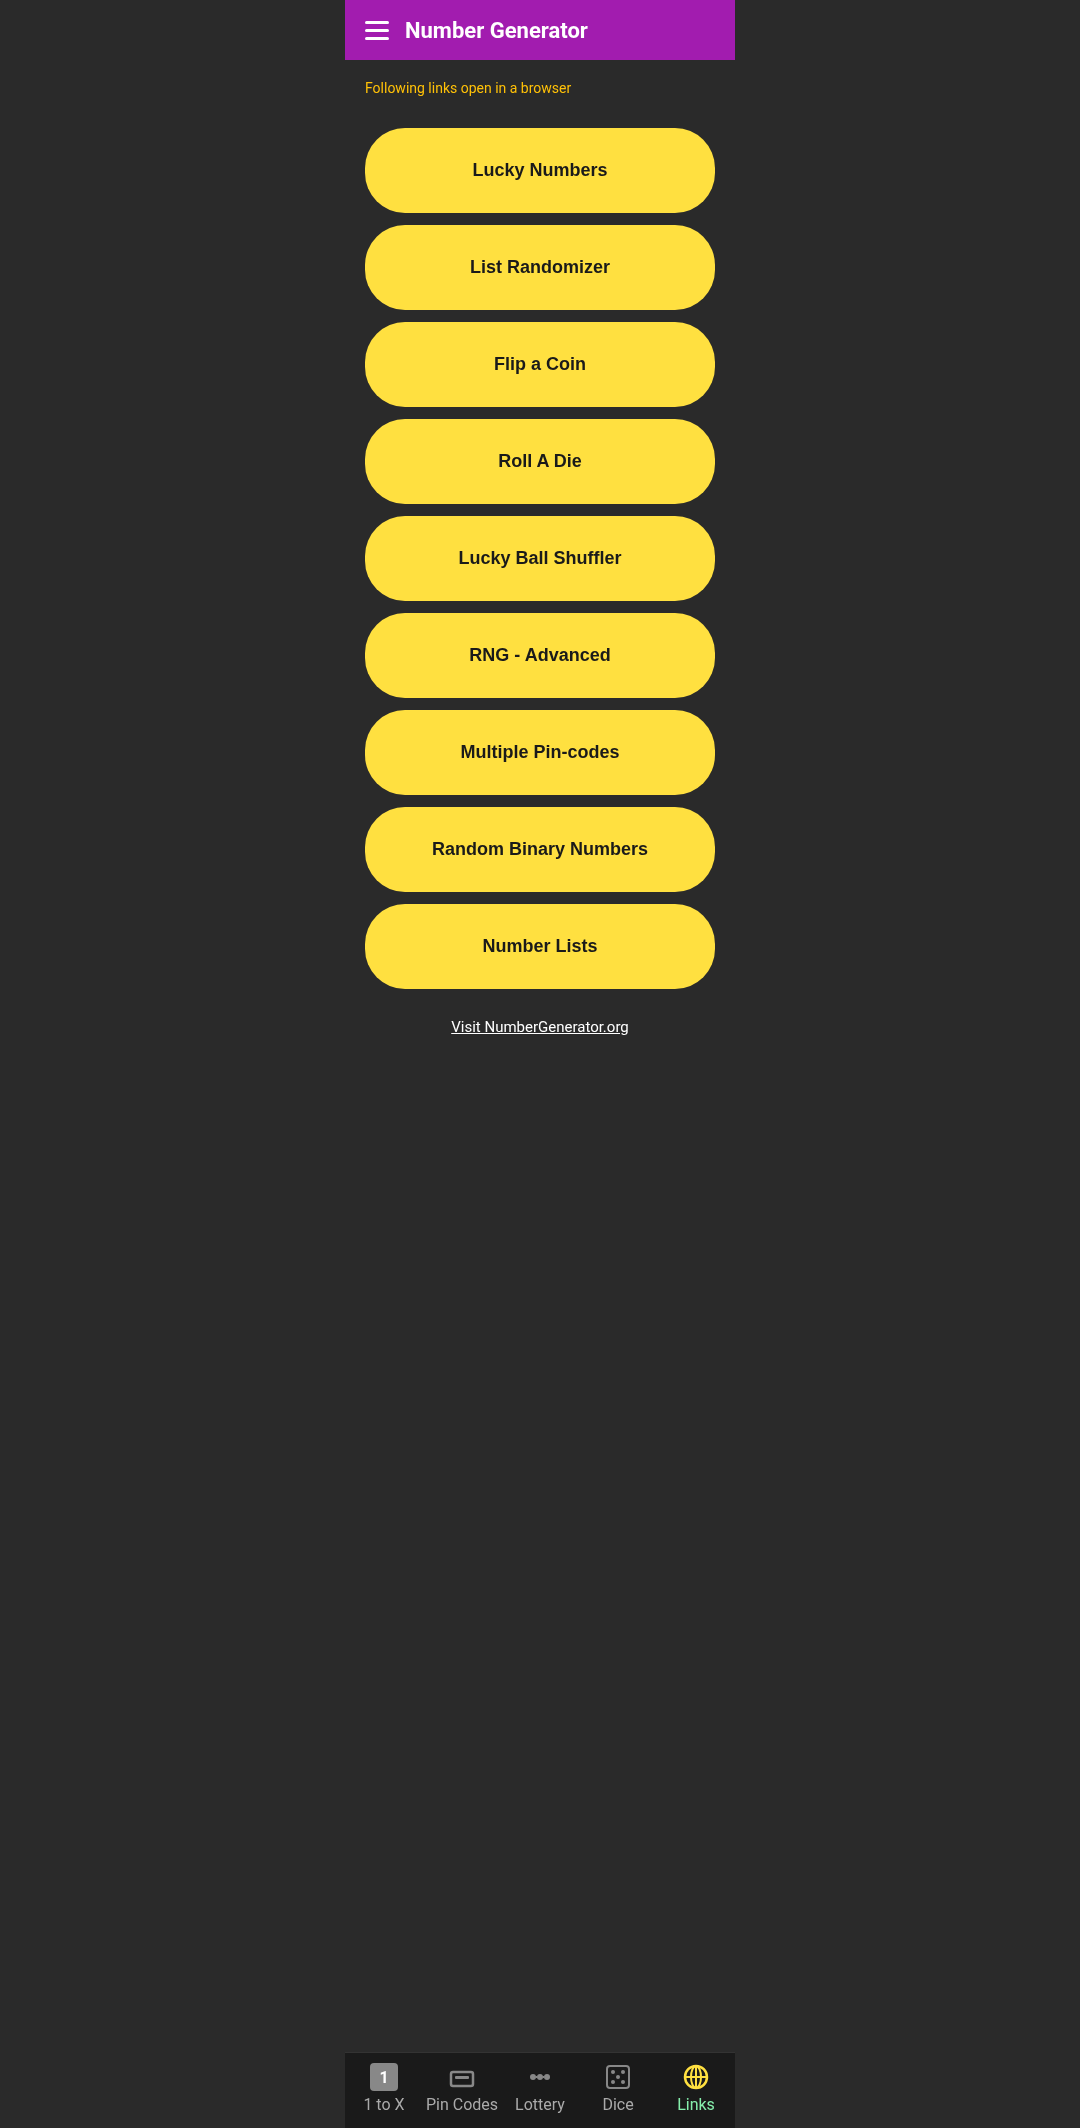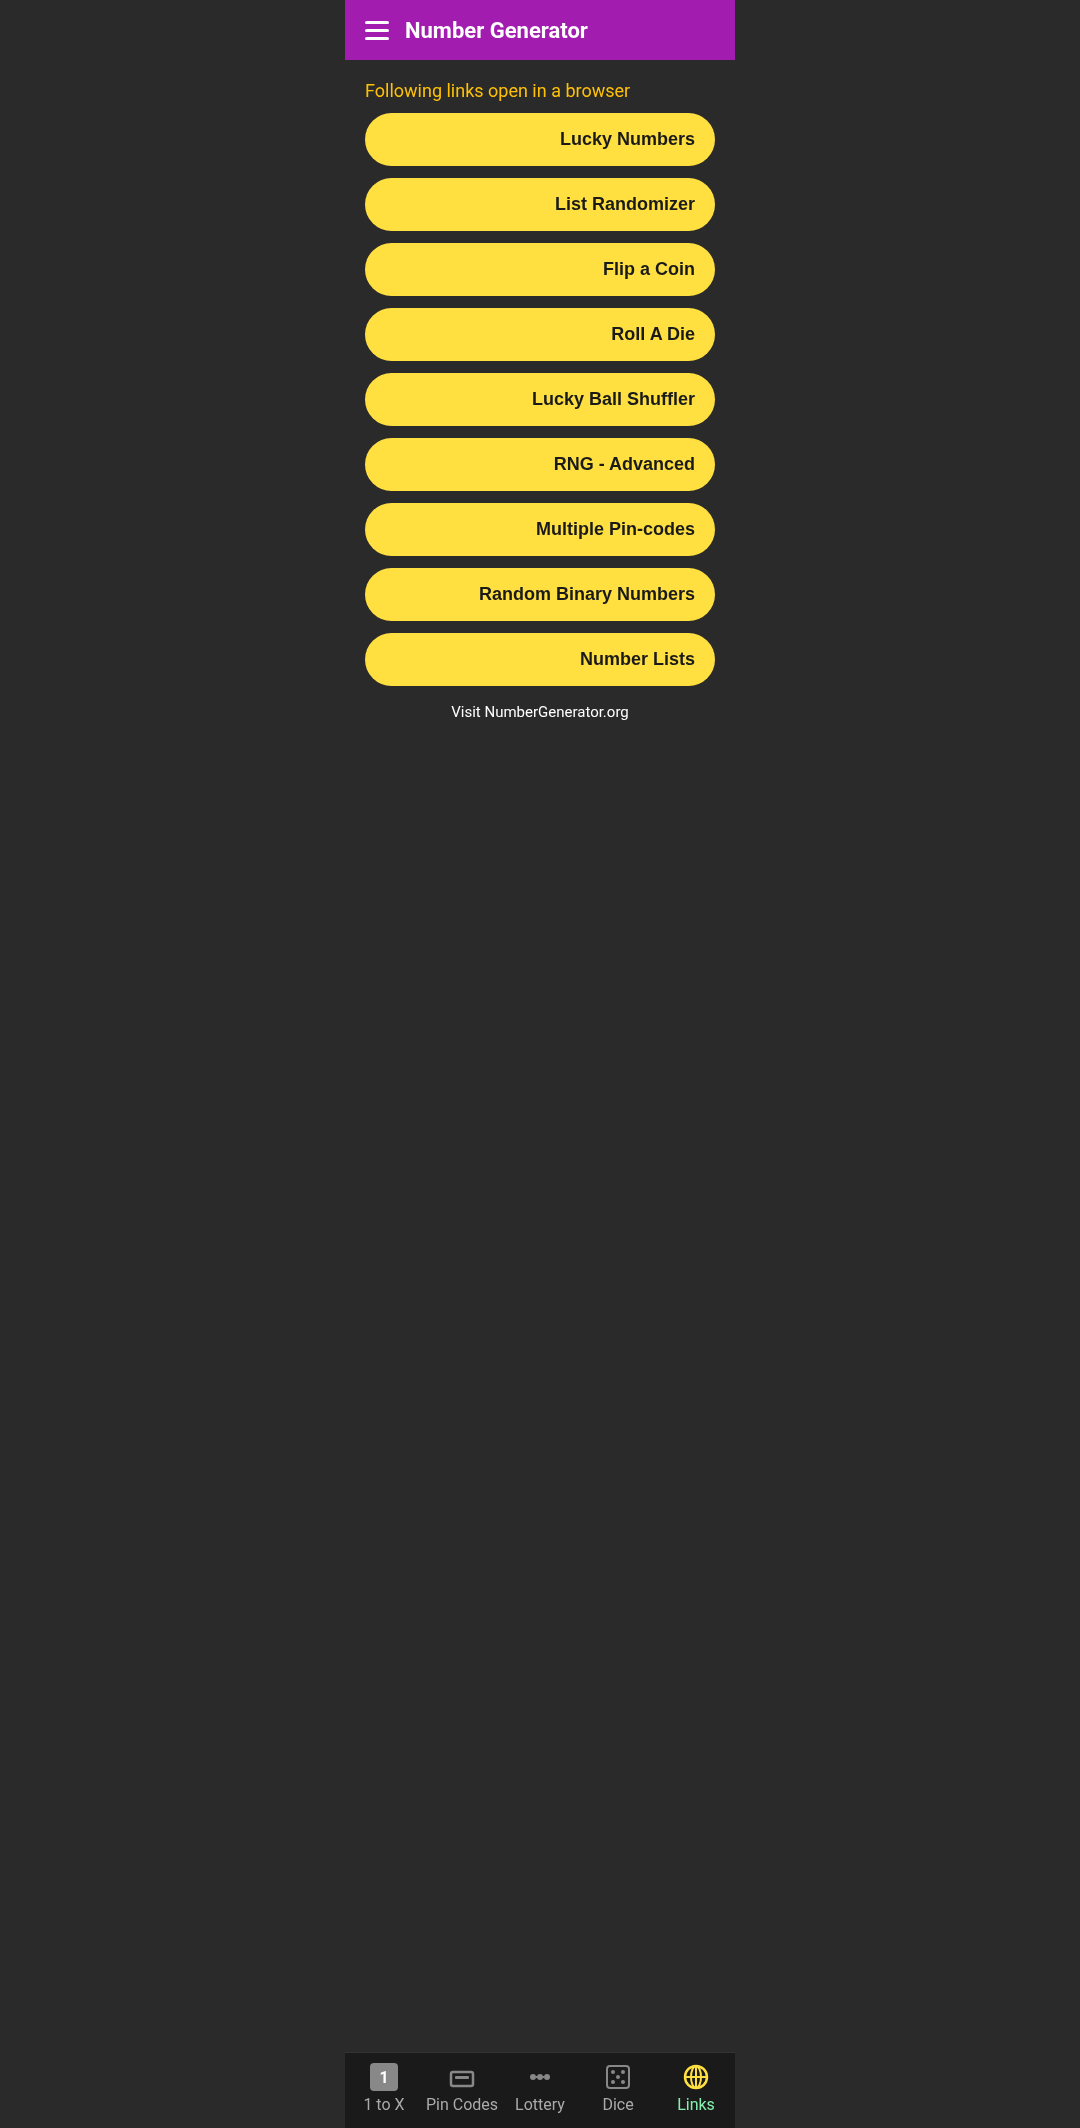--- a/index.html
+++ b/index.html
@@ -50,50 +50,51 @@
 
     
     .main-content {
       flex: 1;
       padding: 20px 20px 100px 20px;
       overflow-y: auto;
     }
 
     .notice-text {
       color: #FFC107;
-      font-size: 18px;
-      margin-bottom: 12px;
+      font-size: 14px;
+      margin-bottom: 32px;
     }
 
     .btn-list {
       display: flex;
       flex-direction: column;
       gap: 12px;
     }
 
     .link-button {
       background-color: #FFE040;
       border: none;
       border-radius: 40px;
-      padding: 16px 20px;
+      padding: 32px 20px;
       font-size: 18px;
       font-weight: bold;
       color: #1a1a1a;
-      text-align: right;
+      text-align: center;
       cursor: pointer;
       width: 100%;
       display: block;
     }
 
     .visit-text {
       text-align: center;
       color: #fff;
       font-size: 15px;
-      margin-top: 17px;
+      margin-top: 29px;
       margin-bottom: 16px;
+      text-decoration: underline;
     }
 
     
     .bottom-nav {
       position: fixed;
       bottom: 0;
       left: 50%;
       transform: translateX(-50%);
       width: 390px;
       background-color: #1a1a1a;

